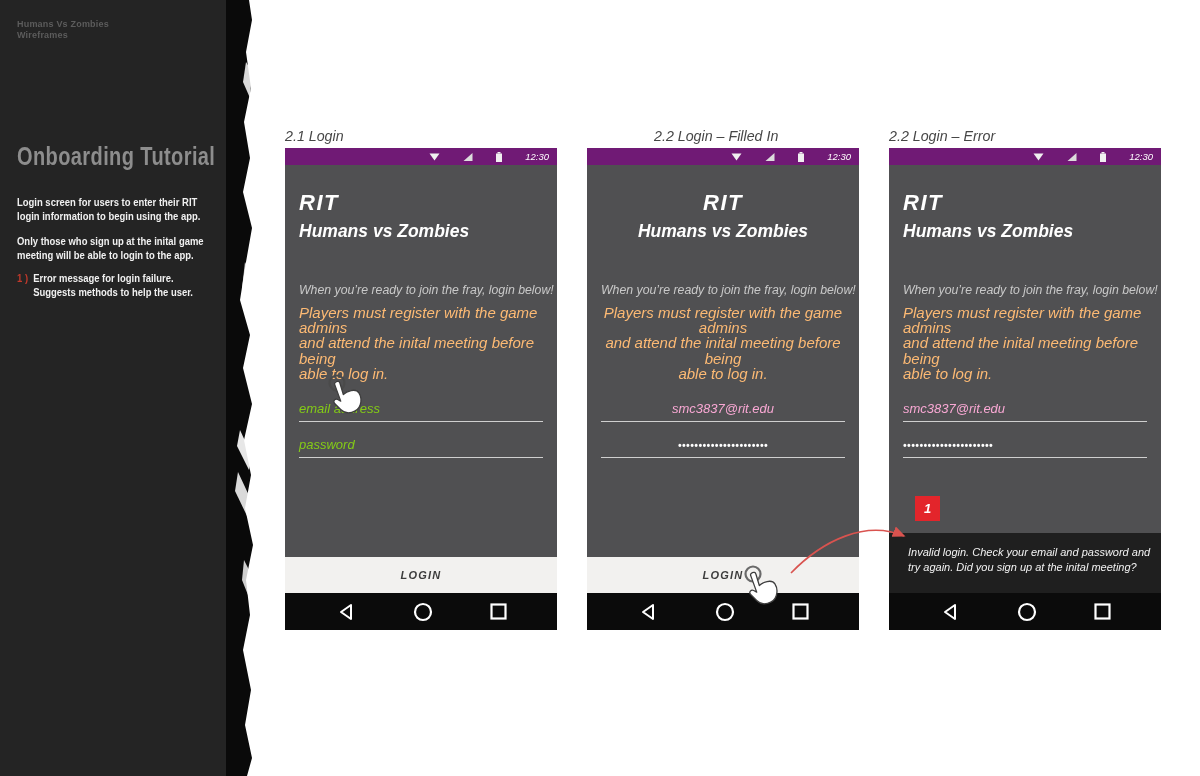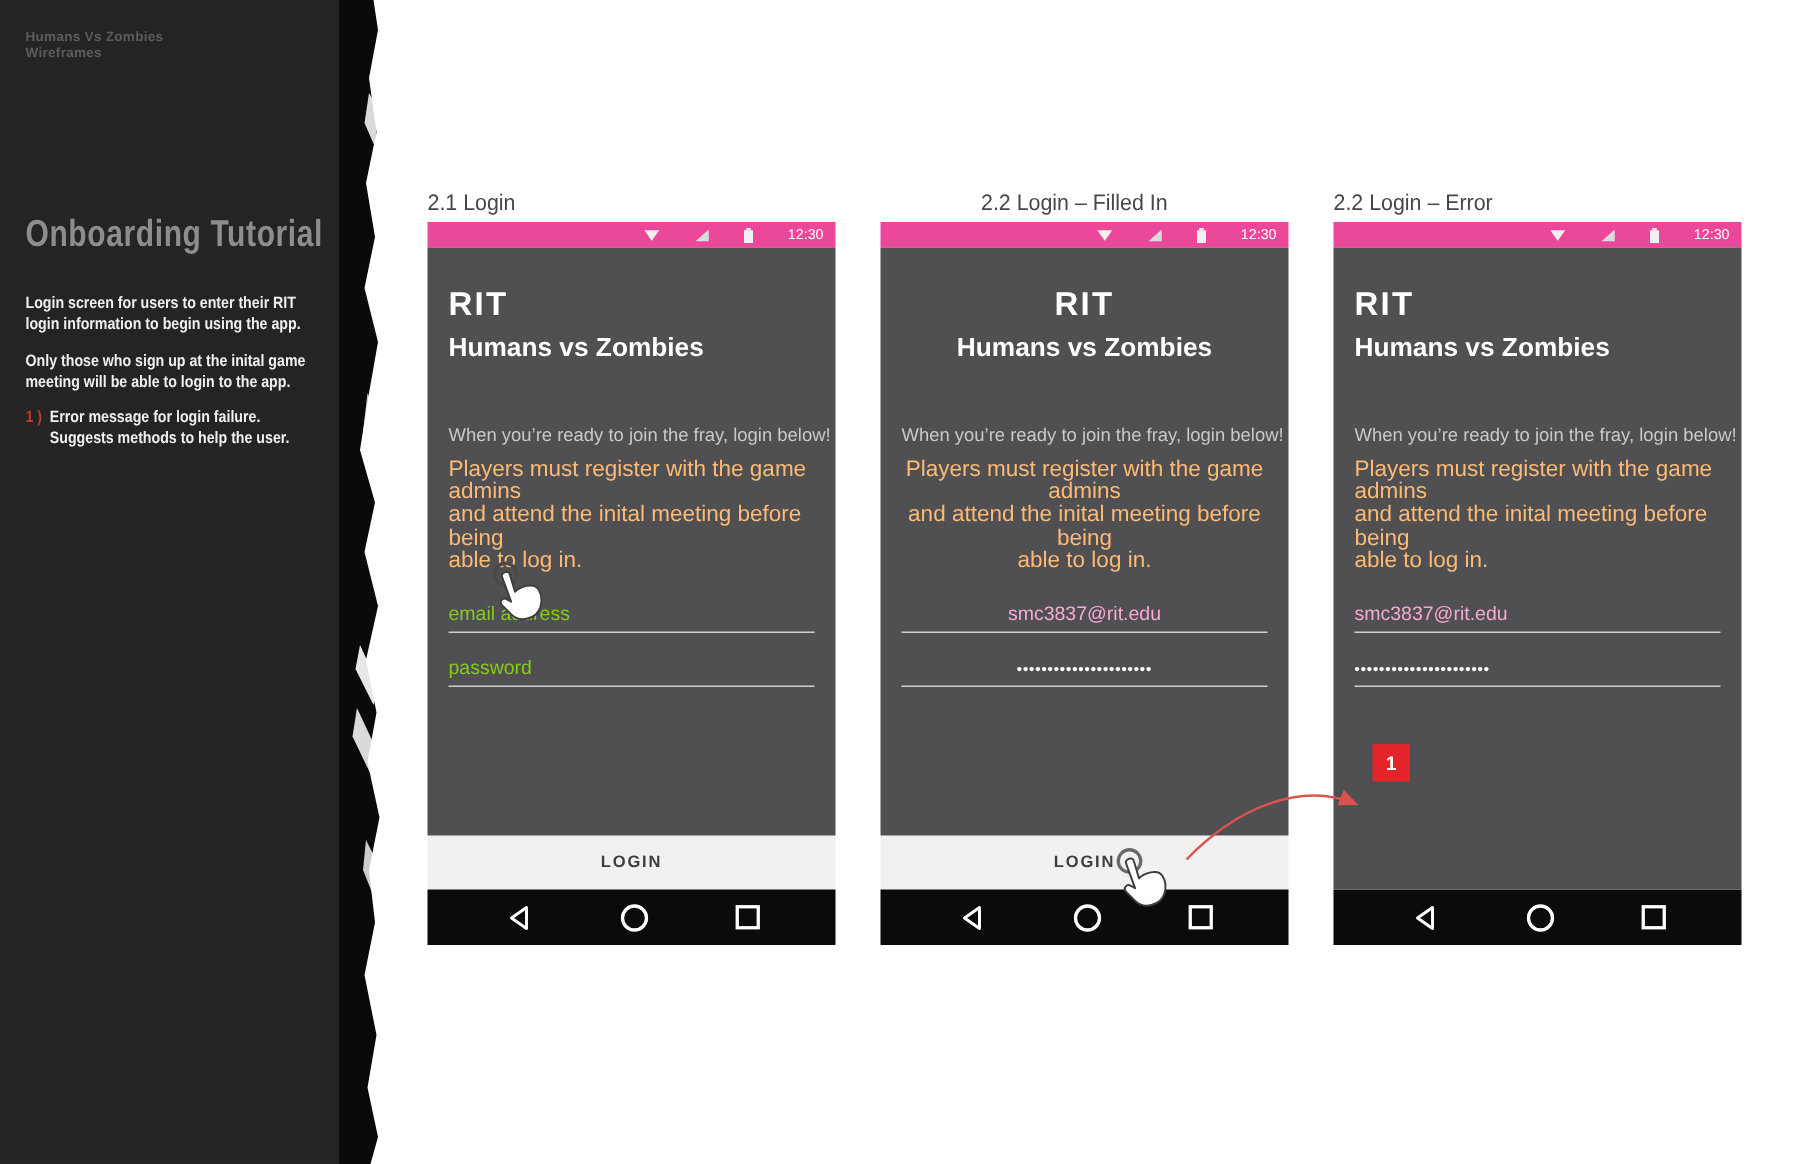--- a/index.html
+++ b/index.html
@@ -16,26 +16,26 @@
     color:#8d8d8d; white-space:nowrap; transform:scaleX(.8); transform-origin:left top; letter-spacing:.5px; }
   .side-para { position:absolute; left:17px; color:#f0f0f0; font-size:11px; font-weight:bold;
     line-height:13.5px; white-space:nowrap; transform:scaleX(.86); transform-origin:left top; }
   .para-1 { top:196px; } .para-2 { top:235px; }
   .side-note { position:absolute; left:17px; top:272px; display:flex; font-size:11px; font-weight:bold;
     line-height:13.5px; white-space:nowrap; transform:scaleX(.86); transform-origin:left top; }
   .note-num { color:#c0392b; margin-right:6px; }
   .note-lines { color:#f0f0f0; }
 
   
-  .phone { position:absolute; top:125px; width:272px; }
+  .phone { position:absolute; top:125px; width:272px;font-style:italic; }
   .phone-1 { left:285px; } .phone-2 { left:587px;text-align:center; } .phone-3 { left:889px; }
   .phone-label { height:23px; font-size:15px; color:#474747; white-space:nowrap;
     transform:scaleX(.95); transform-origin:left bottom; padding-top:2px; }
   .screen { width:272px; display:flex; flex-direction:column; height:482px; }
-  .statusbar { height:17px; background:#ec4899; display:flex; justify-content:flex-end;
+  .statusbar { height:17px; background:#701a75; display:flex; justify-content:flex-end;
     align-items:center; gap:23px; padding:0 8px; flex:0 0 auto; }
   .sb-time { color:#fff; font-size:9.5px; }
   .phone-body { flex:1 1 auto; background:#505052; padding:0 14px; position:relative; overflow:hidden; }
   .brand { margin-top:20px; color:#fff; font-size:22px; font-weight:bold; line-height:36px; letter-spacing:1.5px; }
   .subtitle { color:#fff; font-size:17.5px; font-weight:bold; line-height:20px; }
   .intro { margin-top:42px; font-size:12.3px; line-height:15px; color:#c9c9c9; white-space:nowrap; }
   .register { margin-top:7px; font-size:15px; line-height:15.2px; color:#fdba74; }
   .field { margin-top:21px; height:20px; border-bottom:1.5px solid #cfcfcf; font-size:13px; line-height:14px; }
   .field.pwfield { margin-top:16px; }
   .placeholder { color:#84cc16; }
@@ -217,20 +217,24 @@
           <div>able to log in.</div>
         </div>
         <div class="field">
           <span class="value">smc3837@rit.edu</span>
         </div>
         <div class="field pwfield">
           <span class="pw-dots">••••••••••••••••••••••</span>
         </div>
         <div class="badge">1</div>
       </div>
+      <div class="errorband">
+        <div>Invalid login. Check your email and password and</div>
+        <div>try again. Did you sign up at the inital meeting?</div>
+      </div>
       <div class="navbar">
         <svg width="18" height="18" viewBox="0 0 18 18">
             <path d="M14 2 L4 9 L14 16 Z" fill="none" stroke="#fff" stroke-width="2" stroke-linejoin="round"></path>
           </svg>
         <svg width="20" height="20" viewBox="0 0 20 20">
             <circle cx="10" cy="10" r="8" fill="none" stroke="#fff" stroke-width="2.2"></circle>
           </svg>
         <svg width="17" height="17" viewBox="0 0 17 17">
             <rect x="1.5" y="1.5" width="14" height="14" fill="none" stroke="#fff" stroke-width="2.2"></rect>
           </svg>

